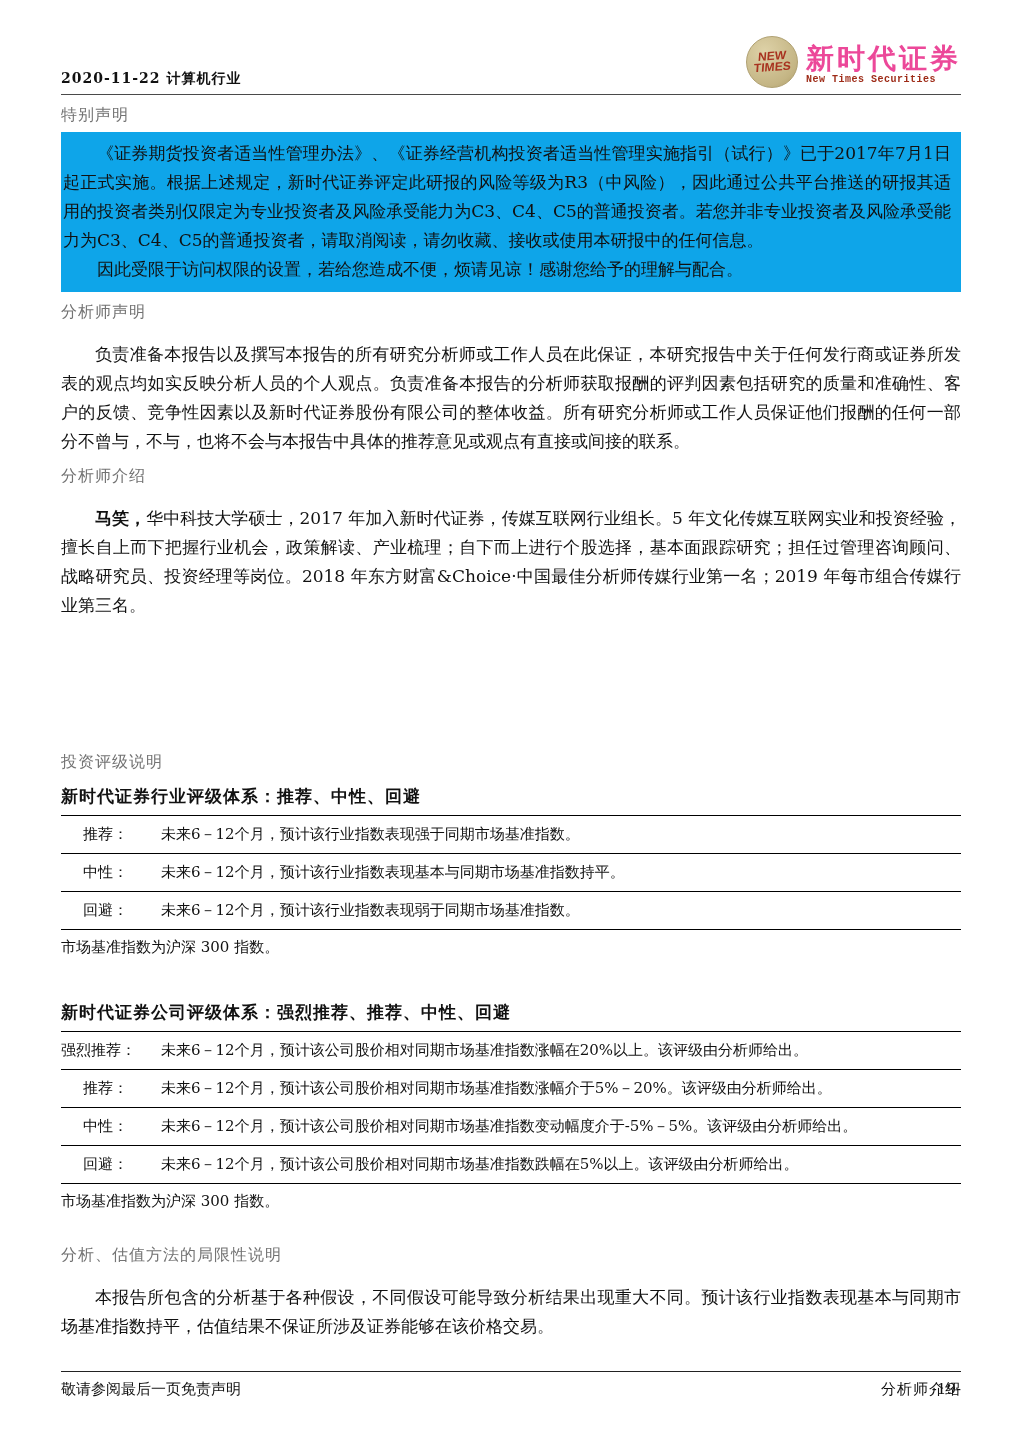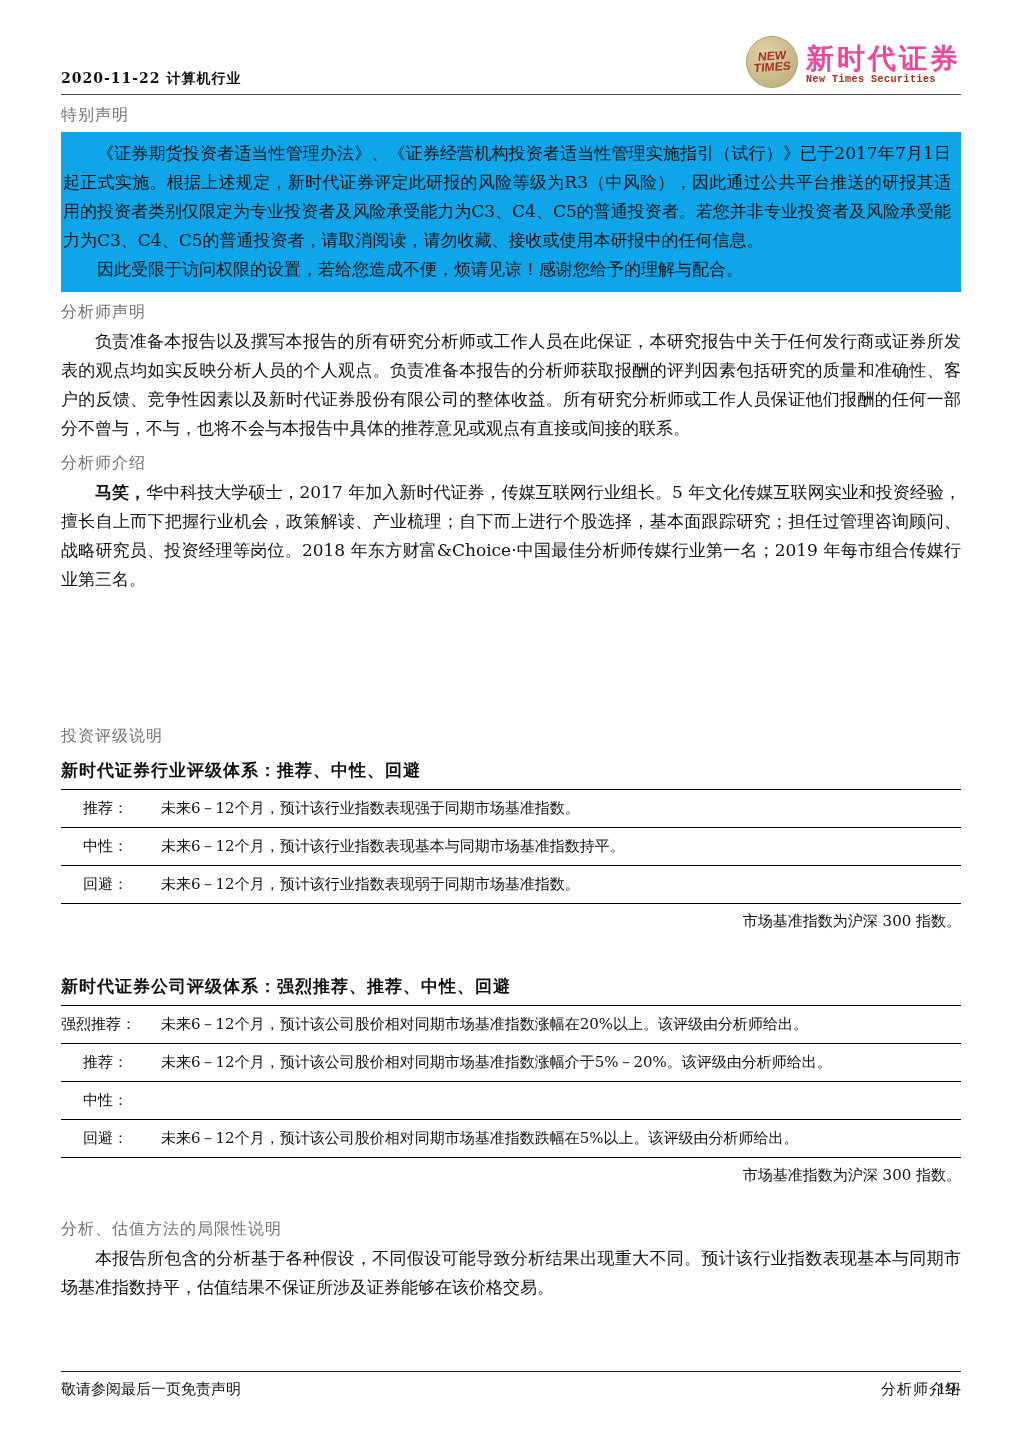--- a/index.html
+++ b/index.html
@@ -52,41 +52,41 @@
     margin-top: 10px; letter-spacing: 1px;
   }
   .gray-box {
     background: #0ea5e9;
     margin-top: 6px;
     padding: 7px 10px 8px 2px;
     font-size: 17px; line-height: 29px;
   }
   .para { font-size: 17px; line-height: 29px; text-align: justify; }
   .indent { text-indent: 2em; }
-  .body-para { margin-top: 4px; }
+  .body-para { margin-top: 17px; }
   
   .rating-wrap { margin-top: 132px; }
   .tbl-heading {
     font-size: 17px; font-weight: bold; letter-spacing: 1px;
     margin-top: 12px; padding-bottom: 7px;
     border-bottom: 1.7px solid #000;
   }
   .rating-table { width: 100%; }
   .rating-row {
     display: flex; align-items: flex-start;
     border-bottom: 1.2px solid #000;
     padding: 9px 0 10px 0;
     font-size: 15px; line-height: 18px;
   }
   .rating-row .label {
     flex: none; width: 100px; padding-left: 22px;
   }
   .rating-row.wide .label { padding-left: 0; }
   .rating-row .def { flex: 1; }
-  .tbl-note { font-size: 15px; margin-top: 8px; text-align: right; }
+  .tbl-note { font-size: 15px; margin-top: 8px; }
   .company-block { margin-top: 44px; }
   .limitation-block { margin-top: 34px; }
   
   .footer {
     position: absolute; left: 61px; right: 58px; top: 1371px;
     border-top: 1.5px solid #222;
     padding-top: 8px;
     display: flex; justify-content: space-between; align-items: baseline;
     font-size: 15px;
   }
@@ -154,20 +154,21 @@
         <div class="rating-row wide">
           <span class="label">强烈推荐：</span>
           <span class="def">未来6－12个月，预计该公司股价相对同期市场基准指数涨幅在20%以上。该评级由分析师给出。</span>
         </div>
         <div class="rating-row">
           <span class="label">推荐：</span>
           <span class="def">未来6－12个月，预计该公司股价相对同期市场基准指数涨幅介于5%－20%。该评级由分析师给出。</span>
         </div>
         <div class="rating-row">
           <span class="label">中性：</span>
+          <span class="def">未来6－12个月，预计该公司股价相对同期市场基准指数变动幅度介于-5%－5%。该评级由分析师给出。</span>
         </div>
         <div class="rating-row">
           <span class="label">回避：</span>
           <span class="def">未来6－12个月，预计该公司股价相对同期市场基准指数跌幅在5%以上。该评级由分析师给出。</span>
         </div>
       </div>
       <div class="tbl-note">市场基准指数为沪深 300 指数。</div>
     </div>
   </div>
 

